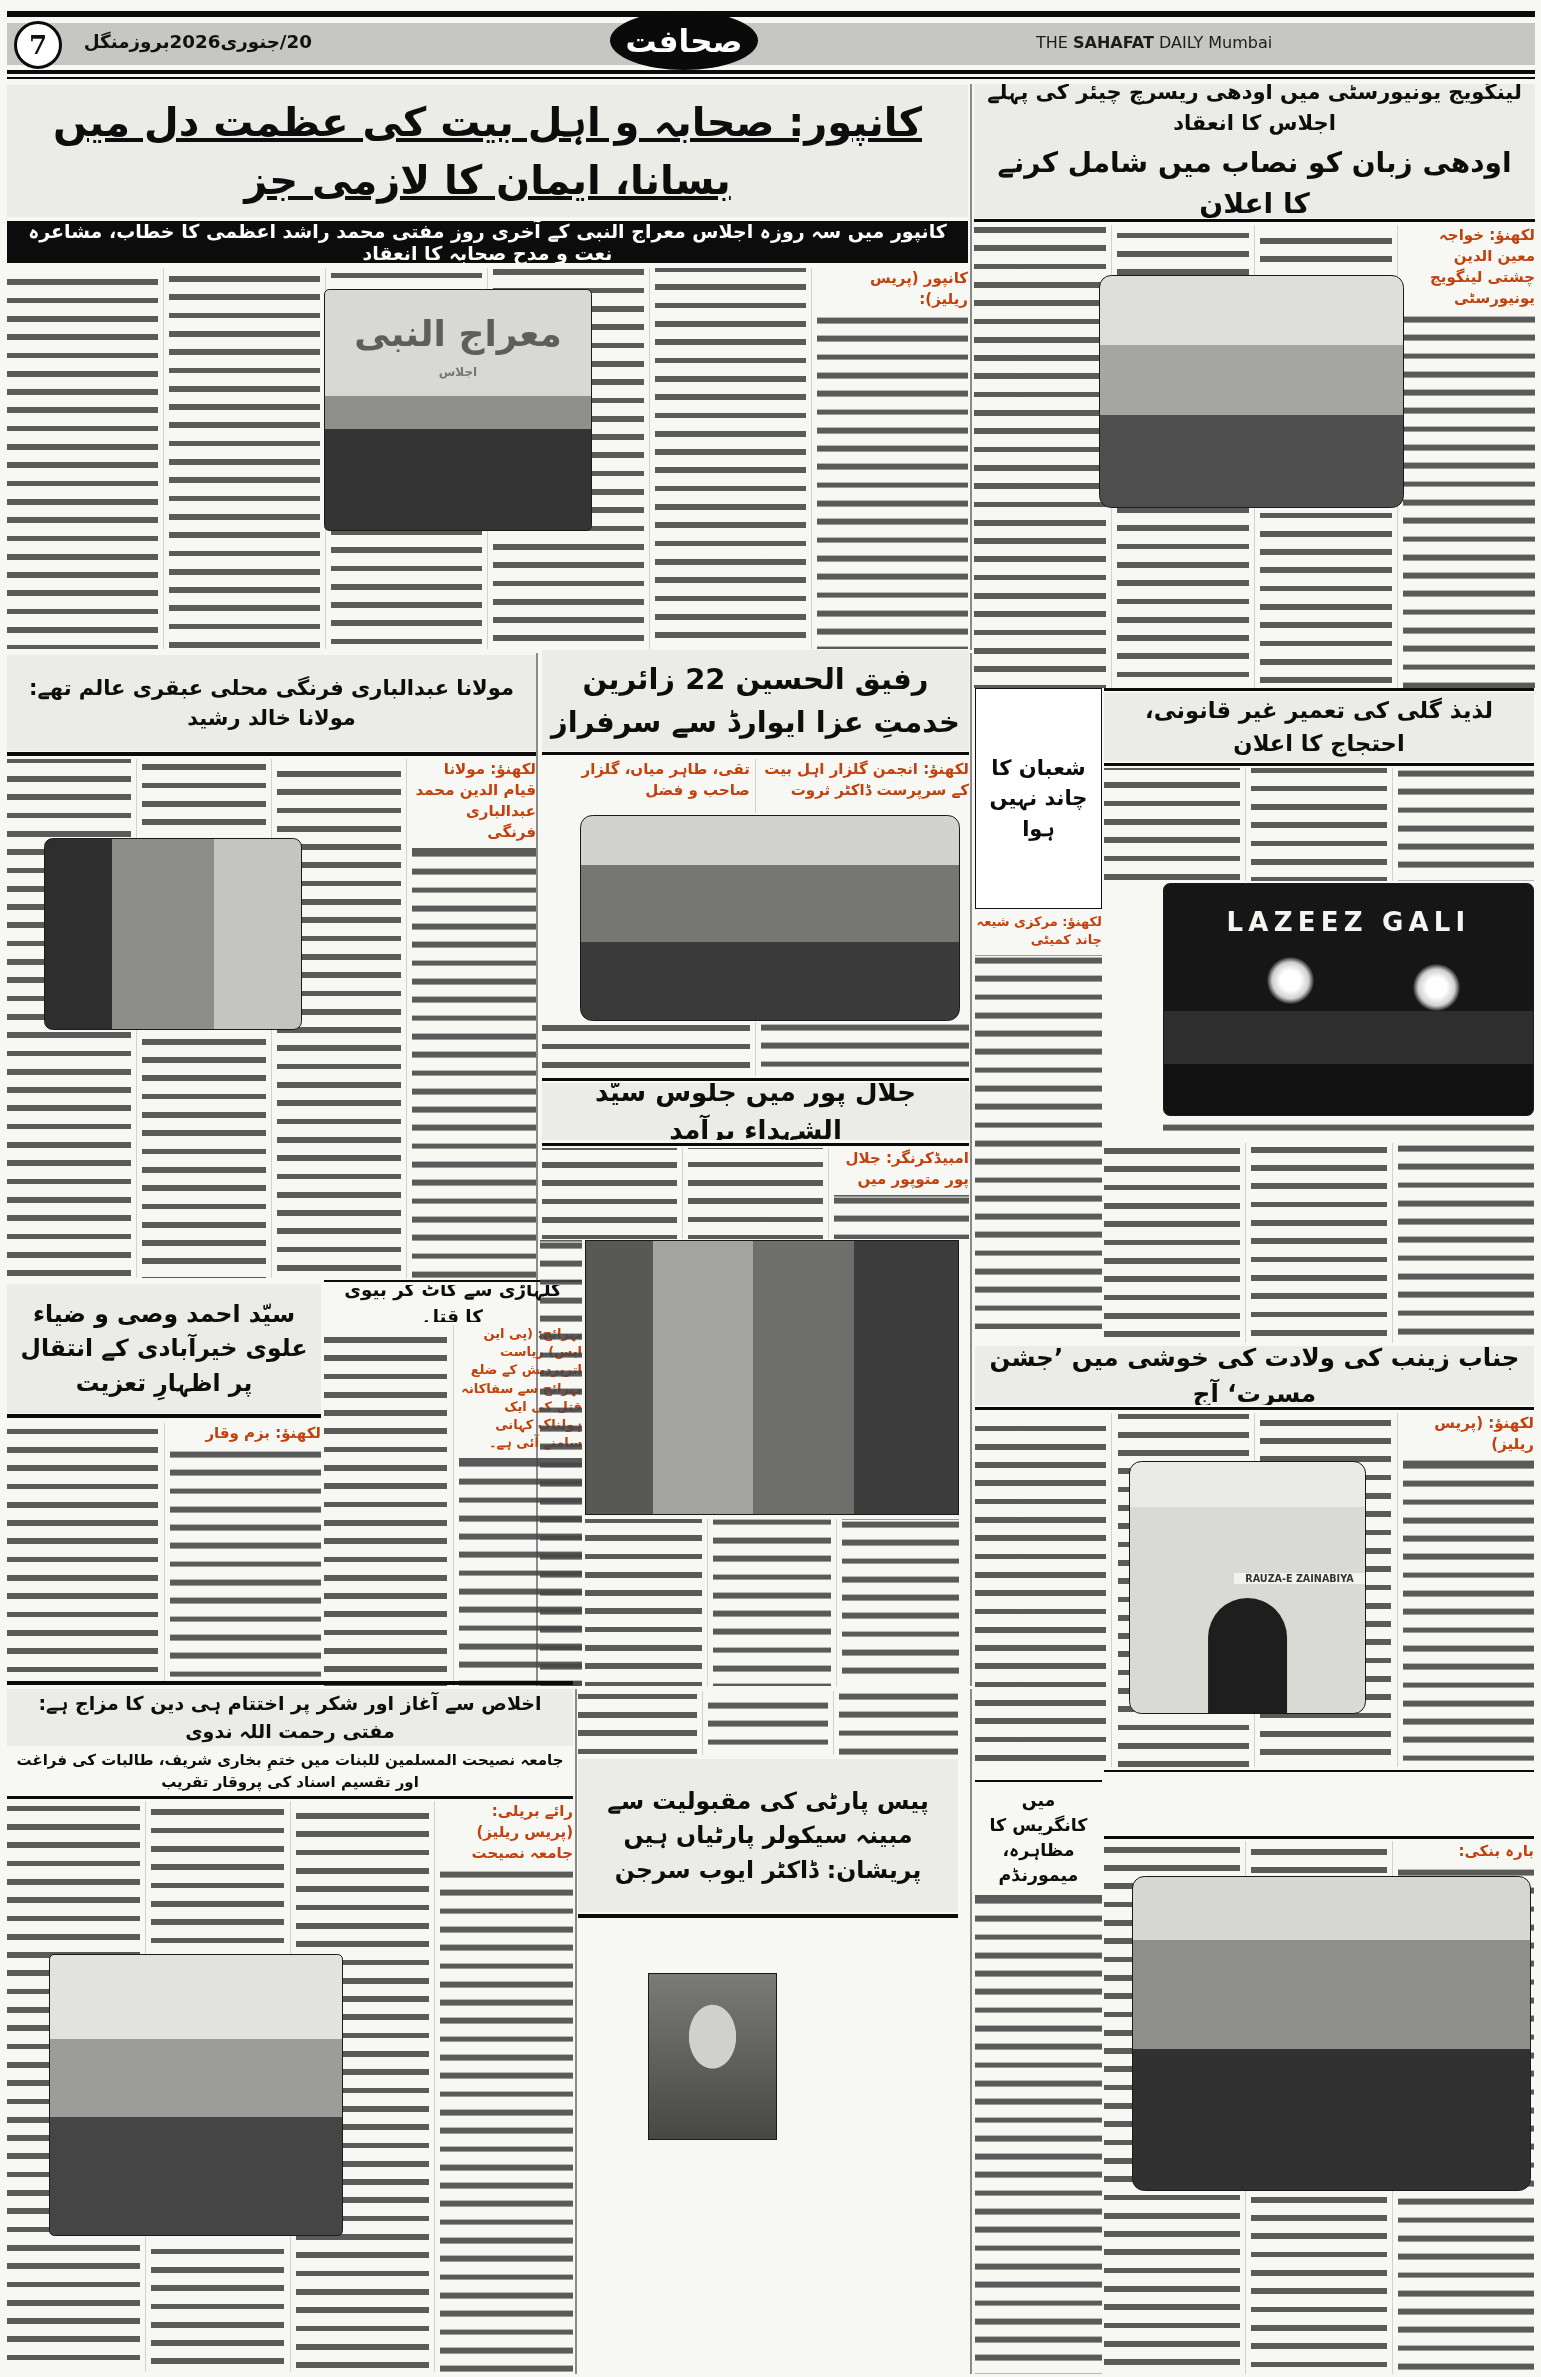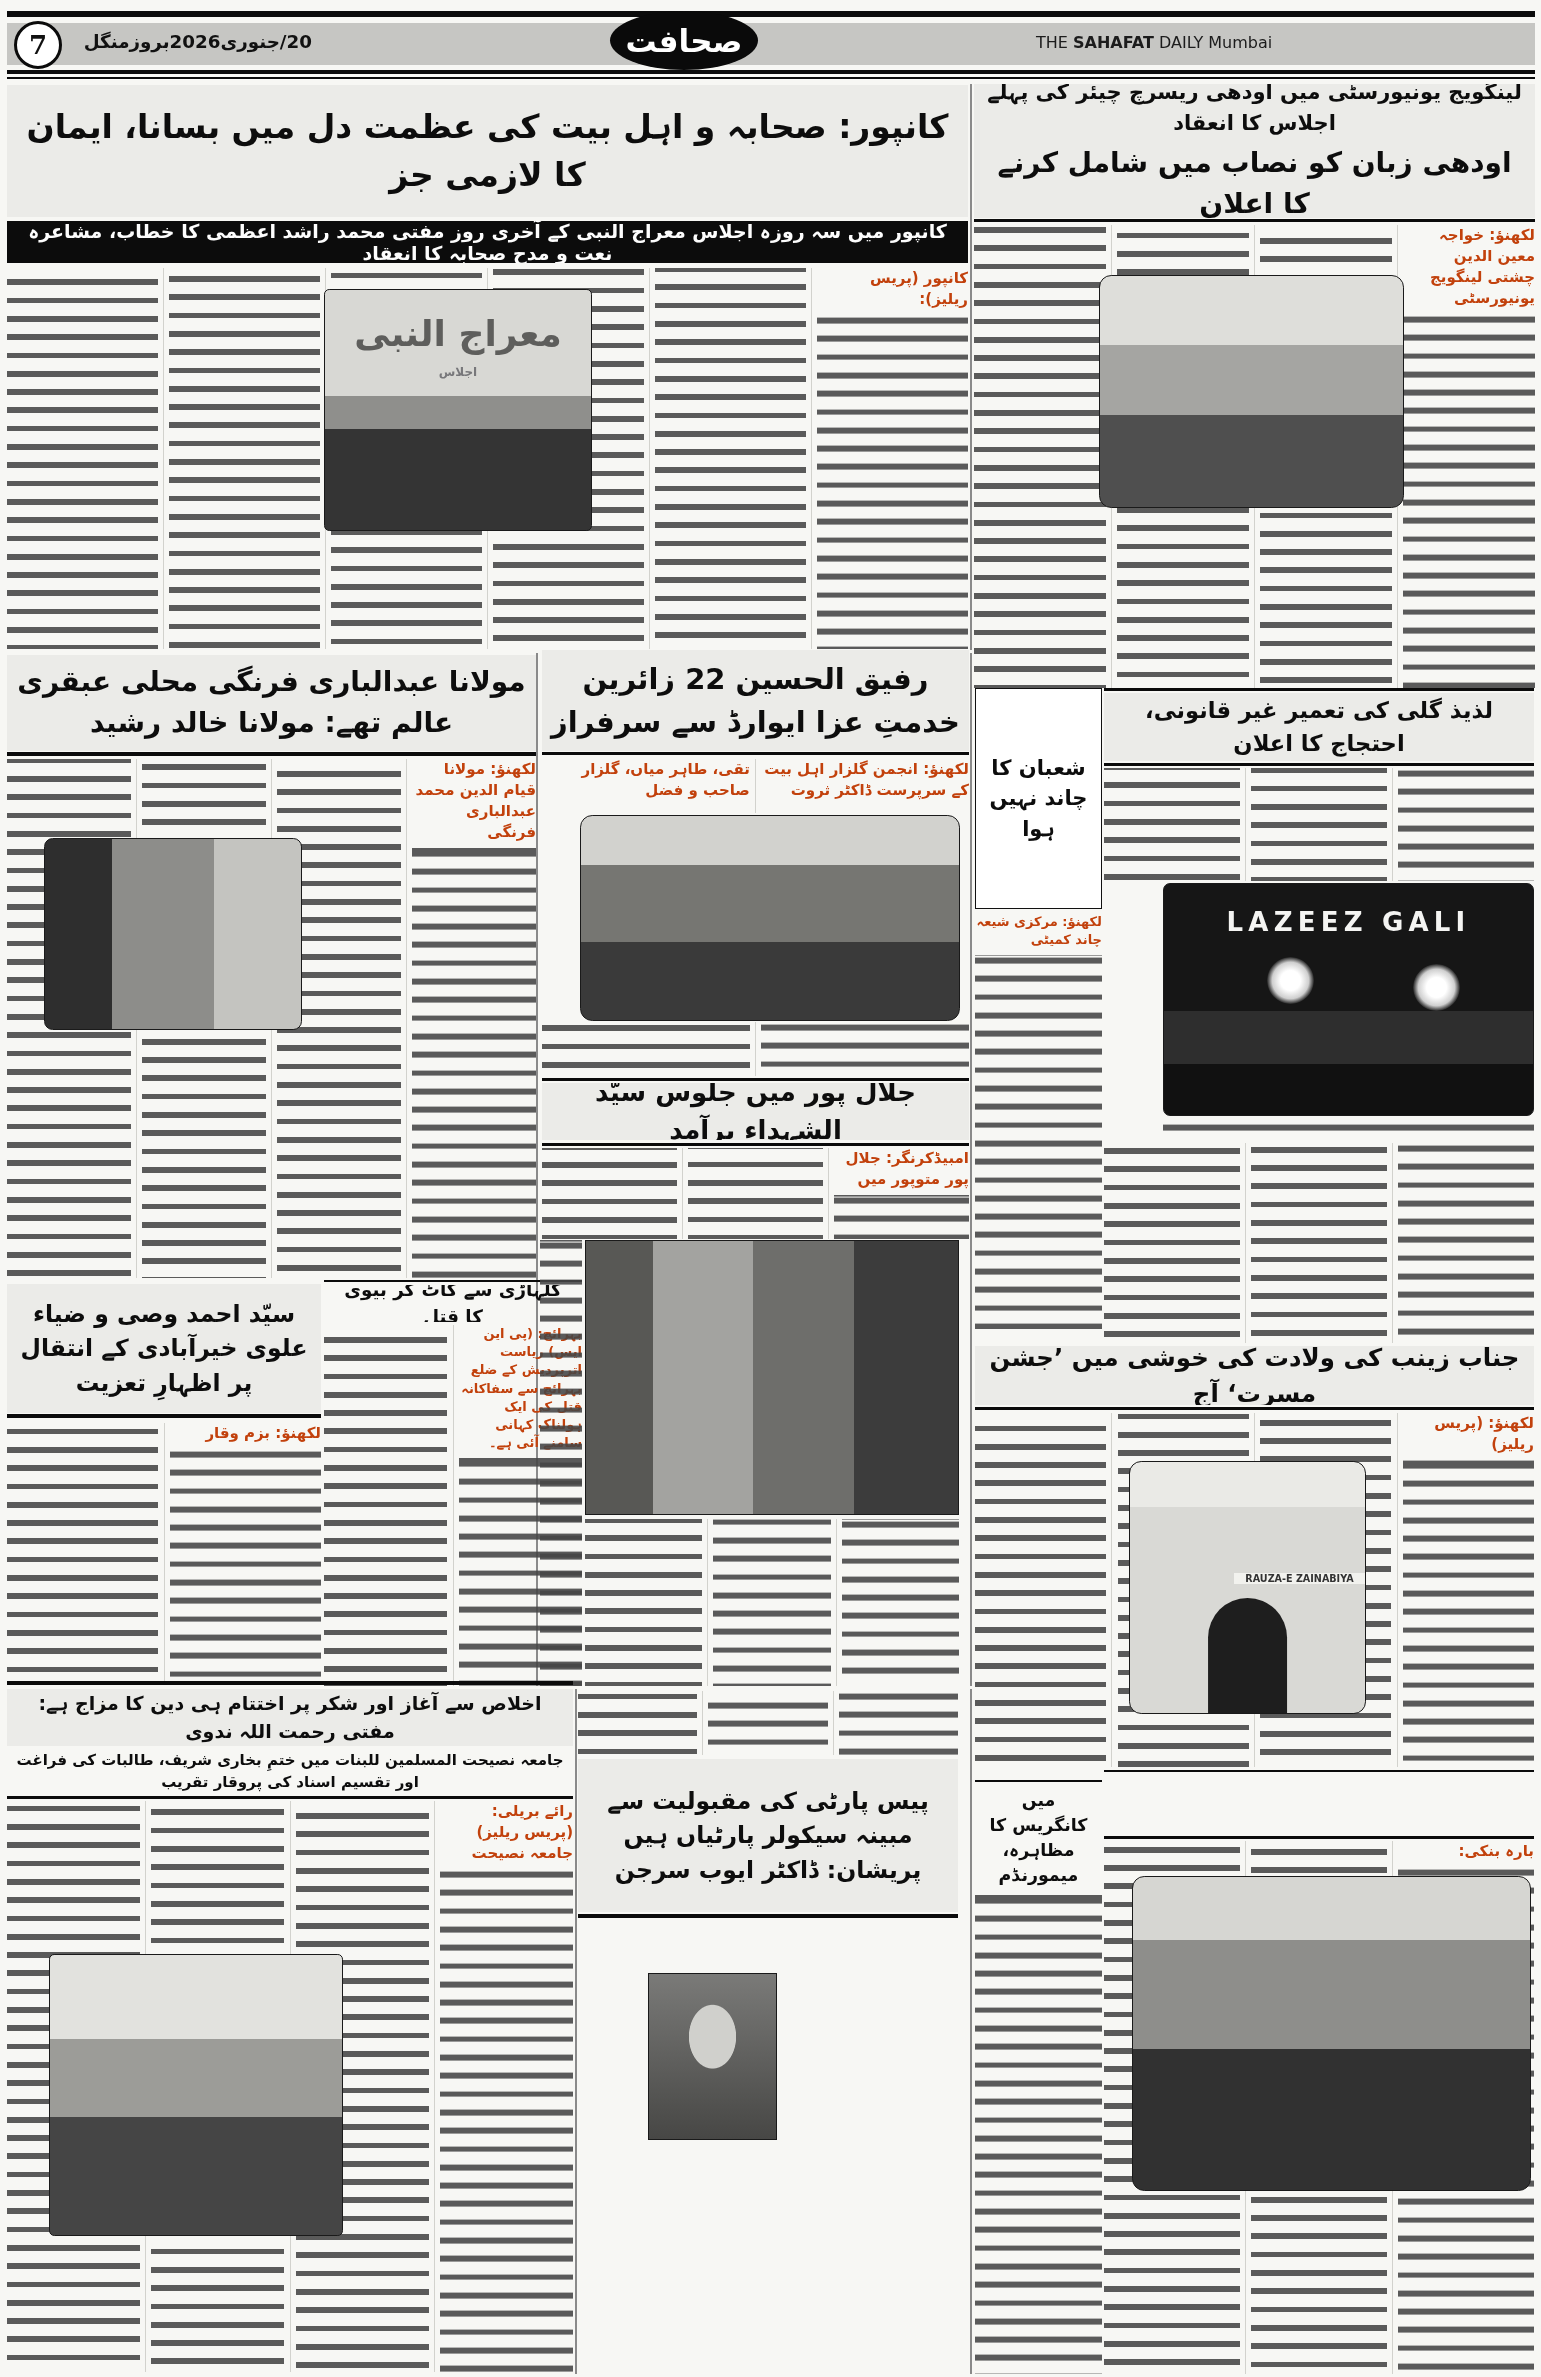--- a/index.html
+++ b/index.html
@@ -46,21 +46,21 @@
     <span>صحافت</span>
   </div>
   <div class="abs" style="left:1036px;top:33px;width:366px;font-size:16px;direction:ltr;text-align:left;color:#1c1c1c;">
     <span>THE</span>
     <b>SAHAFAT</b>
     <span>DAILY Mumbai</span>
   </div>
   <div class="abs rule" style="left:7px;top:70px;width:1528px;height:4.4px;"></div>
   <div class="abs rule" style="left:7px;top:77px;width:1528px;height:1.7px;"></div>
 
-  <div class="abs hl" style="left:7px;top:85px;width:961px;height:132px;font-size:33px;">کانپور: صحابہ و اہل بیت کی عظمت دل میں بسانا، ایمان کا لازمی جز</div>
+  <div class="abs hl" style="left:7px;top:85px;width:961px;height:132px;font-size:40px;text-decoration:underline;">کانپور: صحابہ و اہل بیت کی عظمت دل میں بسانا، ایمان کا لازمی جز</div>
   <div class="abs blackbar" style="left:7px;top:221px;width:961px;height:42px;font-size:19px;">کانپور میں سہ روزہ اجلاس معراج النبی کے آخری روز مفتی محمد راشد اعظمی کا خطاب، مشاعرہ نعت و مدح صحابہ کا انعقاد</div>
   <div class="abs cols" style="left:7px;top:268px;width:961px;height:381px;columns:6;">
     <p class="byline">کانپور (پریس ریلیز):</p>
     <div class="sim" style="height:2264px;"></div>
   </div>
   <div class="photo" style="left:324px;top:289px;width:268px;height:242px;border-radius:5.2px;
        background:linear-gradient(180deg,#d8d8d4 0 44%,#8f8f8c 44% 58%,#343434 58%);">
     <div class="cap" style="top:22.6px;font-size:36px;color:#5e5e5c;direction:rtl;">معراج النبی</div>
     <div class="cap" style="top:75px;font-size:12px;color:#77777a;direction:rtl;">اجلاس</div>
   </div>
@@ -73,21 +73,21 @@
   </div>
   <div class="abs rule" style="left:974px;top:219px;width:561px;height:2.6px;"></div>
   <div class="abs cols" style="left:974px;top:225px;width:561px;height:463px;columns:4;">
     <p class="byline">لکھنؤ: خواجہ معین الدین چشتی لینگویج یونیورسٹی</p>
     <div class="sim" style="height:1829px;"></div>
   </div>
   <div class="photo round" style="left:1099px;top:275px;width:305px;height:233px;
        background:linear-gradient(180deg,#dededa 0 30%,#a5a5a2 30% 60%,#4f4f4f 60%);"></div>
 
   <div class="abs sep" style="left:536px;top:653px;width:1.7px;height:1033px;"></div>
-  <div class="abs hl" style="left:7px;top:655px;width:529px;height:96px;font-size:28px;">مولانا عبدالباری فرنگی محلی عبقری عالم تھے: مولانا خالد رشید</div>
+  <div class="abs hl" style="left:7px;top:655px;width:529px;height:96px;font-size:21px;">مولانا عبدالباری فرنگی محلی عبقری عالم تھے: مولانا خالد رشید</div>
   <div class="abs rule" style="left:7px;top:752px;width:529px;height:3.5px;"></div>
   <div class="abs cols" style="left:7px;top:759px;width:529px;height:519px;columns:4;">
     <p class="byline">لکھنؤ: مولانا قیام الدین محمد عبدالباری فرنگی</p>
     <div class="sim" style="height:2055px;"></div>
   </div>
   <div class="photo" style="left:44px;top:838px;width:258px;height:192px;border-radius:8.7px;
        background:linear-gradient(90deg,#2e2e2e 0 26%,#8d8d8a 26% 66%,#c4c4c0 66%),linear-gradient(#777,#777);"></div>
 
   <div class="abs hl" style="left:7px;top:1284px;width:314px;height:129px;font-size:23.5px;">سیّد احمد وصی و ضیاء علوی خیرآبادی کے انتقال پر اظہارِ تعزیت</div>
   <div class="abs rule" style="left:7px;top:1414px;width:314px;height:4.4px;"></div>

